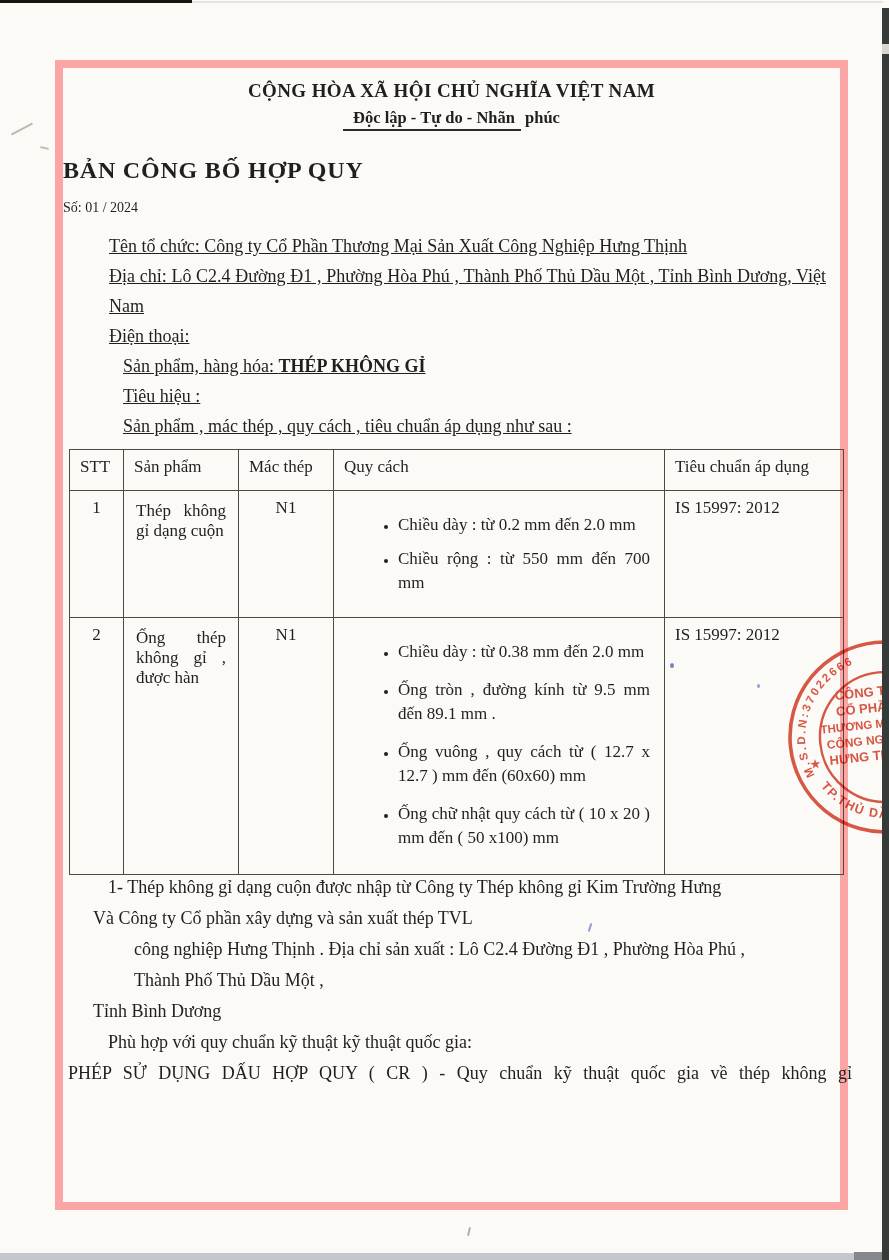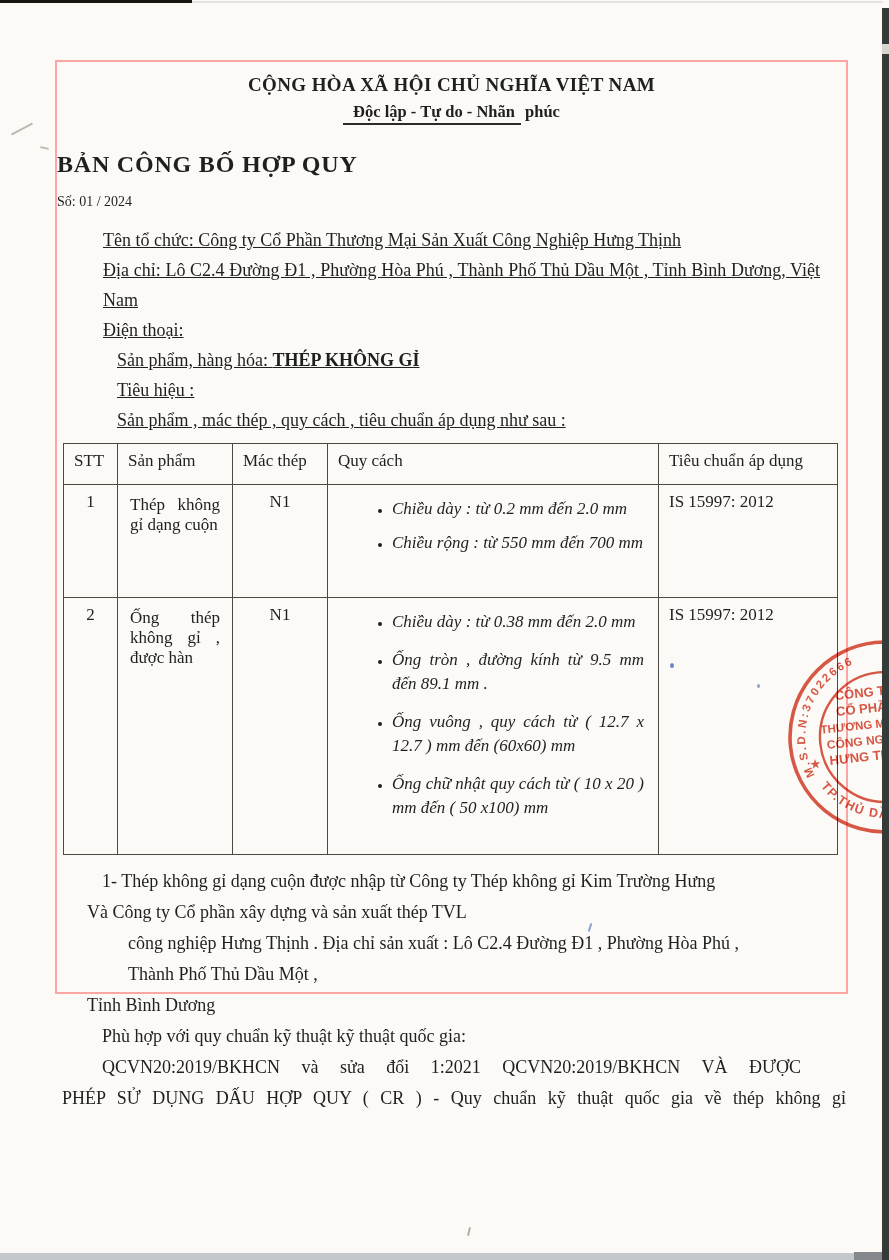--- a/index.html
+++ b/index.html
@@ -31,22 +31,22 @@
   .speck { position:absolute; z-index:9; border-radius:50%; }
   .sp-blue1 { left:670px; top:663px; width:4px; height:5px; background:#4059b8; opacity:.75; }
   .sp-blue2 { left:757px; top:684px; width:3px; height:4px; background:#4862c0; opacity:.6; }
   .sp-blue3 { left:589px; top:923px; width:2px; height:9px; background:#3a53b0; opacity:.55; transform:rotate(18deg); border-radius:2px; }
   .sp-pencil1 { left:10px; top:128px; width:24px; height:2px; background:#aaaaa4; opacity:.8; transform:rotate(-28deg); border-radius:2px; }
   .sp-pencil2 { left:40px; top:147px; width:9px; height:2px; background:#b0b0aa; opacity:.8; transform:rotate(12deg); border-radius:2px; }
   .sp-gray1 { left:468px; top:1227px; width:2px; height:9px; background:#8e8e88; opacity:.7; transform:rotate(14deg); border-radius:2px; }
 
   
   .frame {
-    position:absolute; left:55px; top:60px; width:793px; height:934px;
-    border:2px solid #fca5a5; box-sizing:border-box;
+    position:absolute; left:55px; top:60px; width:793px; height:1150px;
+    border:8px solid #fca5a5; box-sizing:border-box;
   }
 
   .nat-header { text-align:center; margin-top:11px; }
   .country { font-size:19px; font-weight:700; letter-spacing:.4px; line-height:24px; }
   .motto { font-size:16.5px; font-weight:700; margin-top:4px; line-height:22px; }
   .motto-u { border-bottom:2px solid #2a2a28; padding:0 6px 2px 10px; }
   .doc-title { text-align:left; font-size:24px; font-weight:700; letter-spacing:.8px;
     margin-top:26px; line-height:30px; }
   .doc-number { text-align:left; font-size:14px; margin-top:10px; line-height:26px; }
 
@@ -60,21 +60,21 @@
   table { border-collapse:collapse; table-layout:fixed; width:774px;
     font-size:17px;border-radius:19px; }
   th, td { border:1.6px solid #4c4a45; vertical-align:top; padding:7px 10px;
     font-weight:400; text-align:left; }
   th { height:26px; }
   td.c { text-align:center; }
   td.prod { text-align:justify; padding:10px 12px; }
   tr.r1 td { height:92px; }
   tr.r2 td { height:236px; }
   td.qc { padding:4px 14px 4px 0; }
-  td.qc ul { margin:8px 0; padding-left:64px;font-style:italic; }
+  td.qc ul { margin:18px 0; padding-left:64px; }
   td.qc li { text-align:justify; line-height:24px; padding-right:0; }
   td.qc li::marker { font-size:.72em; }
   tr.r1 td.qc li + li { margin-top:10px; }
   tr.r2 td.qc li + li { margin-top:14px; }
 
   
   .notes { position:absolute; left:0; top:804px; width:789px; font-size:18px; }
   .note-line { line-height:31px; white-space:nowrap; }
   .n-a { margin-left:45px; }
   .n-b { margin-left:30px; }
@@ -163,21 +163,20 @@
         </table>
     </div>
 
     <div class="notes">
       <div class="note-line n-a">1-  Thép không gỉ dạng cuộn được nhập từ Công ty Thép không gỉ Kim Trường Hưng</div>
       <div class="note-line n-b">Và Công ty Cổ phần xây dựng và sản xuất thép TVL</div>
       <div class="note-line n-c">công nghiệp Hưng Thịnh . Địa chỉ sản xuất : Lô C2.4 Đường Đ1 , Phường Hòa Phú ,</div>
       <div class="note-line n-c">Thành Phố Thủ Dầu Một ,</div>
       <div class="note-line n-b">Tỉnh Bình Dương</div>
       <div class="note-line n-a">Phù hợp với quy chuẩn kỹ thuật kỹ thuật quốc gia:</div>
-      <div class="note-line n-a stretch w1">QCVN20:2019/BKHCN và sửa đổi 1:2021 QCVN20:2019/BKHCN VÀ ĐƯỢC</div>
       <div class="note-line n-d stretch w2">PHÉP SỬ DỤNG DẤU HỢP QUY ( CR ) -  Quy chuẩn kỹ thuật quốc gia về thép không gỉ</div>
     </div>
   </div>
 
   <svg class="stamp" viewBox="0 0 230 230" xmlns="http://www.w3.org/2000/svg">
     <g transform="rotate(-6 116 112)" fill="none" stroke="#d84b37">
       <circle cx="116" cy="112" r="95" stroke-width="3.6"></circle>
       <circle cx="116" cy="112" r="65" stroke-width="2.4"></circle>
       <path id="arcTop" d="M 44.7 148.3 A 80 80 0 1 1 191.2 84.6" stroke="none"></path>
       <path id="arcBottom" d="M 45.9 152.5 A 81 81 0 0 0 186.1 152.5" stroke="none"></path>

